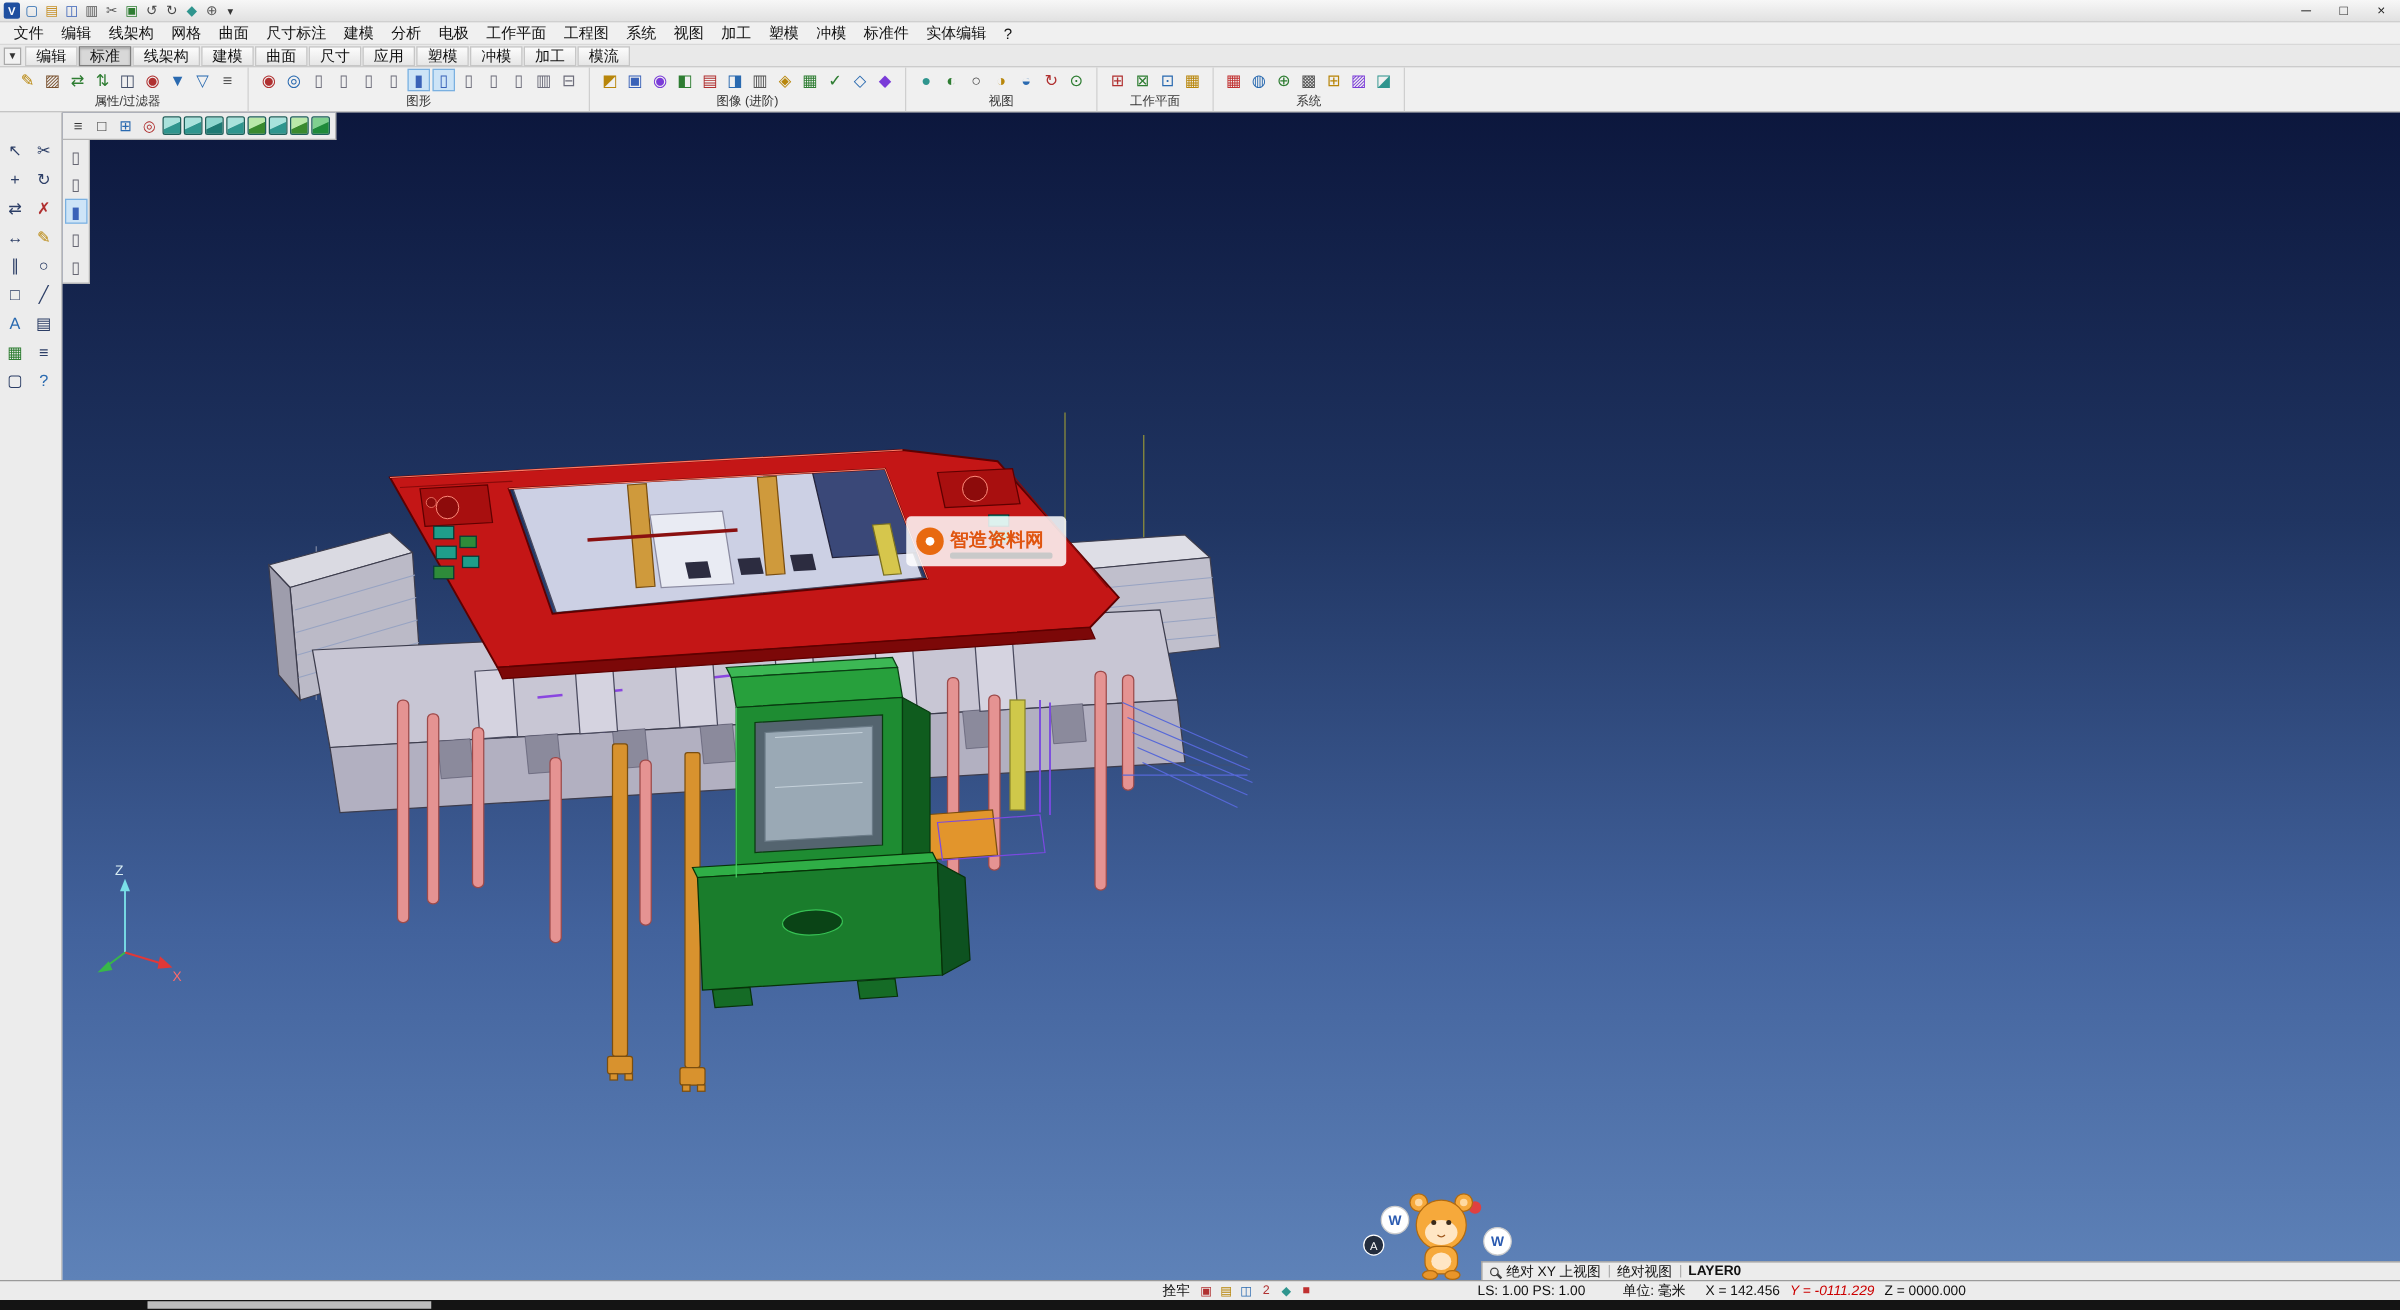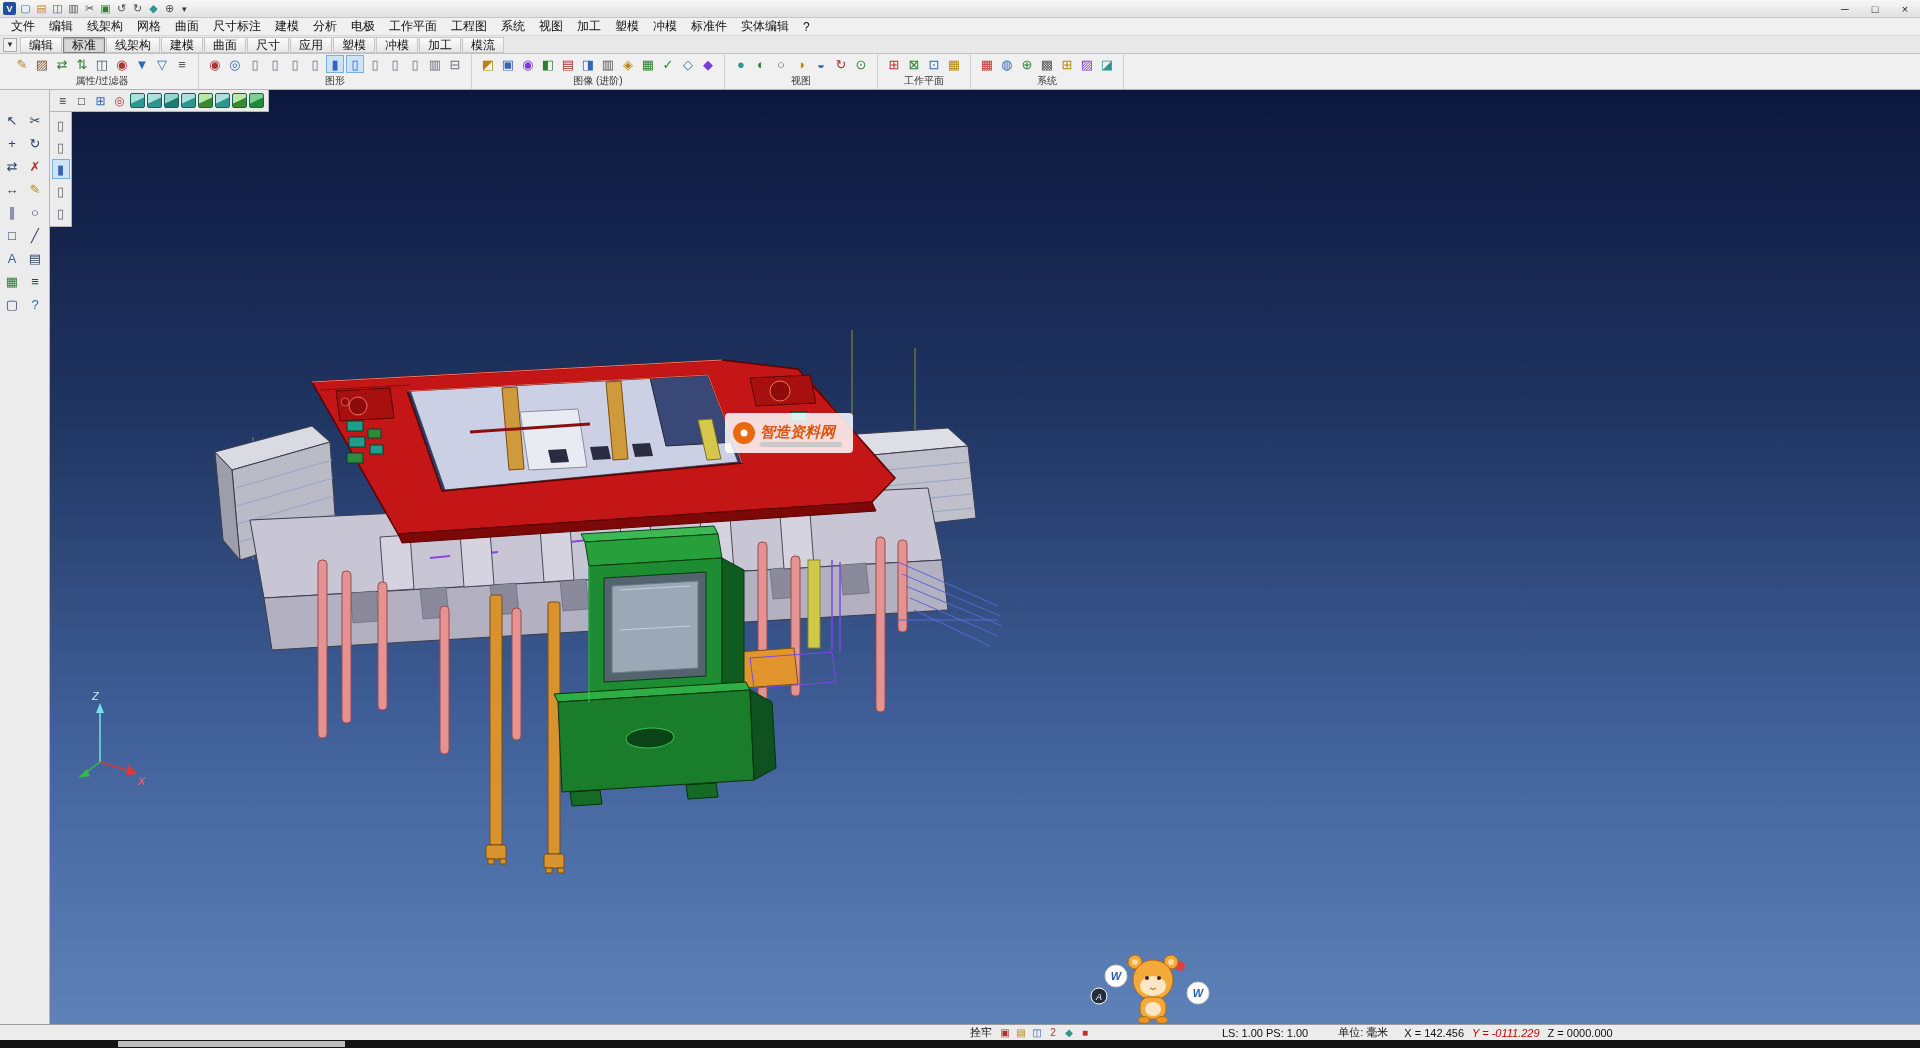--- a/index.html
+++ b/index.html
@@ -45,21 +45,21 @@
   .tb-label { font-size:10px; color:#333; text-align:center; margin-top:1px; white-space:nowrap; }
 
   
   .left-dock { position:absolute; top:90px; bottom:24px; left:0; width:50px; background:#ececec;
     border-right:1px solid #b5b5b5; display:grid; grid-template-columns:22px 22px; grid-auto-rows:22px;
     gap:1px; justify-content:center; align-content:start; padding-top:20px; }
   .dock-icon { width:20px; height:20px; display:flex; align-items:center; justify-content:center; font-size:13px; }
 
   
   .viewport { position:absolute; top:90px; left:50px; right:0; bottom:24px;
-    background:linear-gradient(180deg,#0c173d 0%,#203562 35%,#42629c 70%,#5e82b8 100%);font-style:italic; }
+    background:linear-gradient(180deg,#0c173d 0%,#203562 35%,#42629c 70%,#5e82b8 100%); }
   .viewport svg { display:block; width:100%; height:100%; }
 
   
   .cube-row { position:absolute; top:90px; left:50px; height:22px; background:#ececec;
     border-right:1px solid #b5b5b5; border-bottom:1px solid #b5b5b5;
     display:flex; align-items:center; gap:2px; padding:0 4px; }
   .vt-icon { width:17px; height:17px; display:flex; align-items:center; justify-content:center; font-size:12px; }
   .vt-icon.cube { width:15px; height:15px; border:1px solid #1d5f5a; border-radius:2px; }
   .clip-dock { position:absolute; top:112px; left:50px; width:22px; background:#ececec;
     border-right:1px solid #b5b5b5; border-bottom:1px solid #b5b5b5;
@@ -421,24 +421,32 @@
       <div class="vt-icon cube" style="background: linear-gradient(155deg, rgb(127, 208, 143) 48%, rgb(31, 138, 58) 52%);"></div>
     </div>
   <div class="clip-dock" id="clip-dock">
       <div class="clip-icon" style="color: rgb(102, 102, 114);">▯</div>
       <div class="clip-icon" style="color: rgb(102, 102, 114);">▯</div>
       <div class="clip-icon sel" style="color: rgb(58, 98, 184);">▮</div>
       <div class="clip-icon" style="color: rgb(102, 102, 114);">▯</div>
       <div class="clip-icon" style="color: rgb(102, 102, 114);">▯</div>
     </div>
 
+  <div class="status-upper">
+    <span class="mag"></span>
+    <span>绝对 XY 上视图</span>
+    <span class="vsep"></span>
+    <span>绝对视图</span>
+    <span class="vsep"></span>
+    <span class="layer-label">LAYER0</span>
+  </div>
 
   <div class="status-lower">
     <div class="sl-spacer"></div>
-    <span style="margin-right:6px;margin-left:40px;">拴牢</span>
+    <span style="margin-right:6px;">拴牢</span>
     <div id="status-icons" style="display:flex;">
         <div class="st-icon" style="color: rgb(176, 48, 48);">▣</div>
         <div class="st-icon" style="color: rgb(184, 134, 11);">▤</div>
         <div class="st-icon" style="color: rgb(42, 106, 176);">◫</div>
         <div class="st-icon" style="color: rgb(176, 48, 48);">2</div>
         <div class="st-icon" style="color: rgb(47, 149, 142);">◆</div>
         <div class="st-icon" style="color: rgb(192, 48, 48);">■</div>
       </div>
     <span style="margin-left:128px;">LS: 1.00 PS: 1.00</span>
     <span style="margin-left:30px;">单位: 毫米</span>

